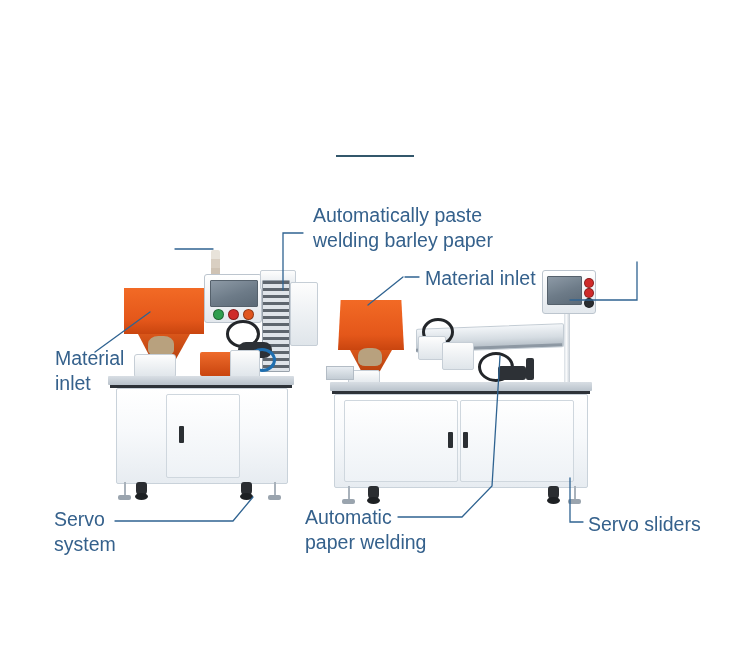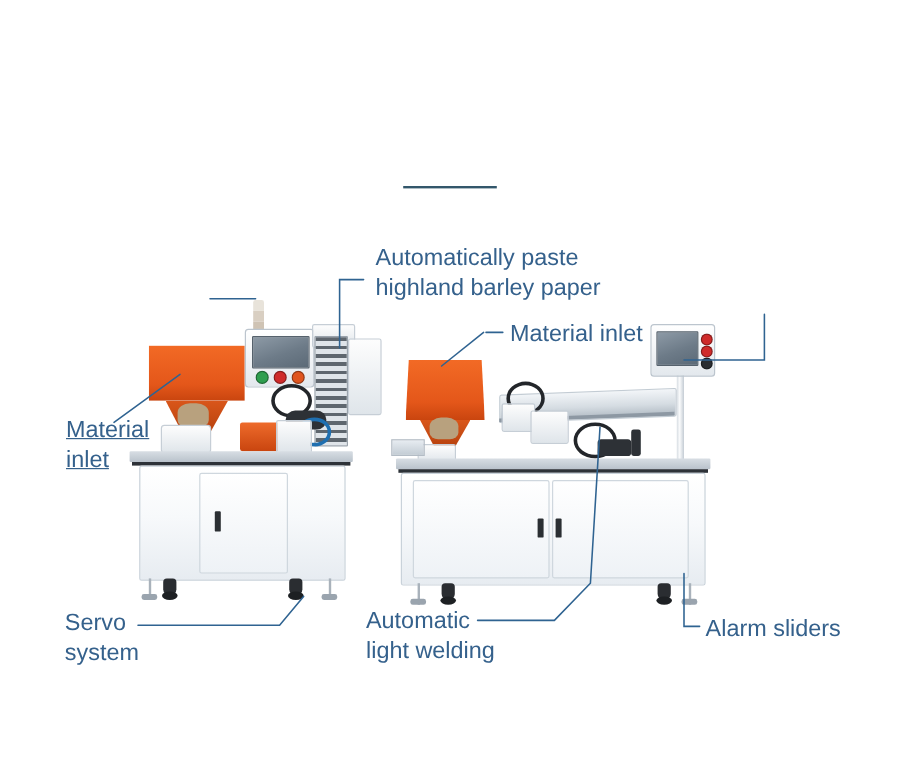--- a/index.html
+++ b/index.html
@@ -20,21 +20,21 @@
     position:absolute;left:336px;top:155px;width:78px;height:2px;
     background:#33576b;
   }
 
   
   .label{
     position:absolute;color:#35618c;font-size:19.5px;line-height:25px;
     font-weight:400;white-space:pre-line;
   }
   .lbl-alarm{left:55px;top:238px;}
-  .lbl-mat-left{left:55px;top:346px;text-decoration:underline;}
+  .lbl-mat-left{left:55px;top:346px;}
   .lbl-auto-paste{left:313px;top:203px;}
   .lbl-mat-right{left:425px;top:266px;}
   .lbl-op-sys{left:613px;top:213px;}
   .lbl-servo{left:54px;top:507px;}
   .lbl-spot{left:305px;top:505px;}
   .lbl-wheel{left:588px;top:512px;}
 
   
   #leaders{position:absolute;left:0;top:0;width:750px;height:650px;pointer-events:none;}
 
@@ -227,26 +227,26 @@
 
       <path d="M570 478 L570 522 L583 522"></path>
     </g>
   </svg>
 
 
   <div class="label lbl-mat-left">Material
 inlet</div>
 
   <div class="label lbl-auto-paste">Automatically paste
-highland barley paper</div>
+welding barley paper</div>
 
   <div class="label lbl-mat-right">Material inlet</div>
 
 
   <div class="label lbl-servo">Servo
 system</div>
 
   <div class="label lbl-spot">Automatic
-light welding</div>
-
-  <div class="label lbl-wheel">Alarm sliders</div>
+paper welding</div>
+
+  <div class="label lbl-wheel">Servo sliders</div>
 
 </div>
 
 </body></html>

